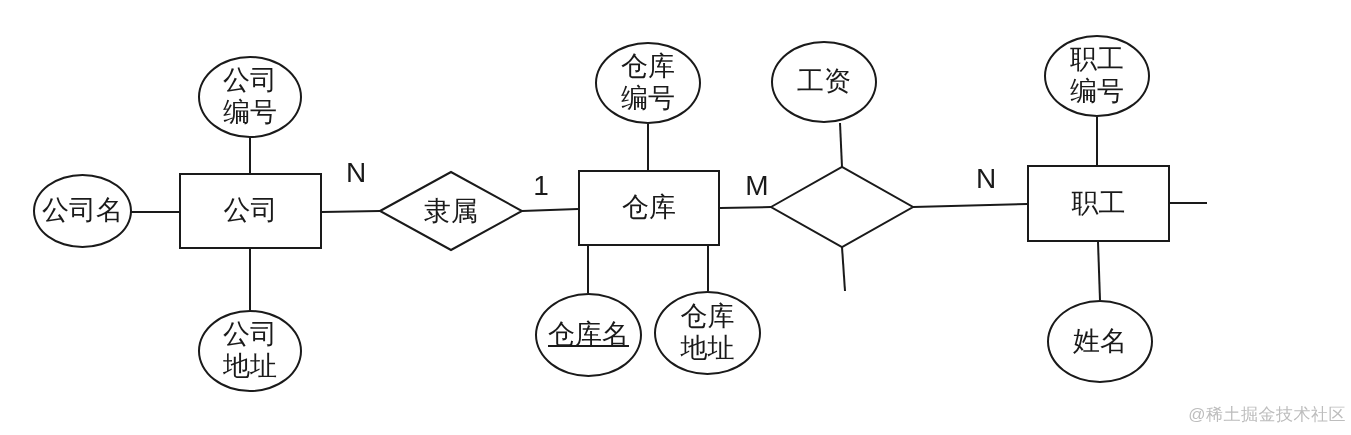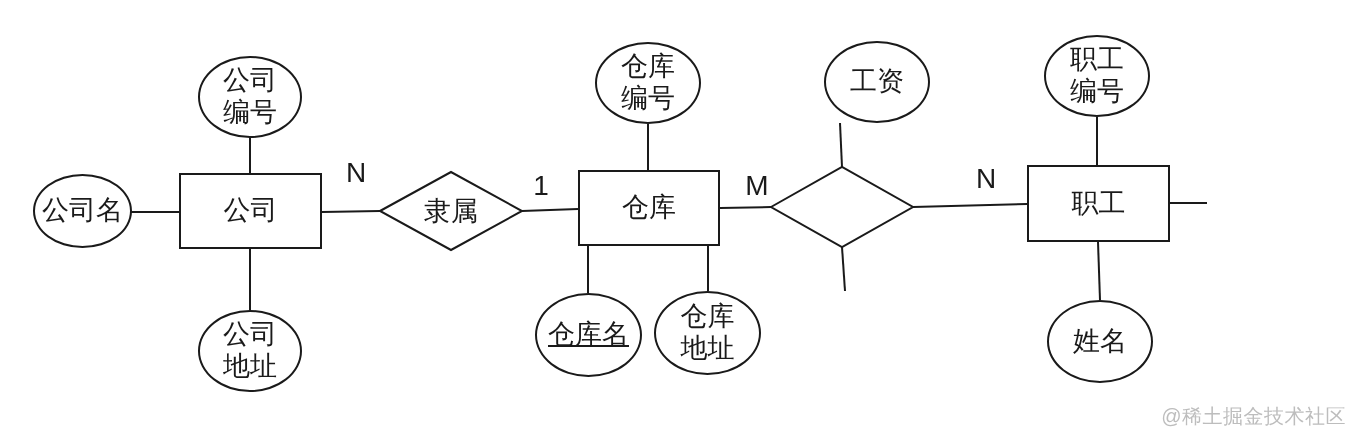--- a/index.html
+++ b/index.html
@@ -51,21 +51,21 @@
     display: flex;
     align-items: center;
     justify-content: center;
     font-size: 28px;
     color: #1a1a1a;
   }
   .watermark {
     position: absolute;
     right: 5px;
     top: 403px;
-    font-size: 20px;
+    font-size: 17px;
     color: #bdbdbd;
     letter-spacing: 0.5px;
   }
   svg line { stroke: #1a1a1a; stroke-width: 2; }
   svg polygon { stroke: #1a1a1a; stroke-width: 2; fill: #ffffff; }
 </style>
 </head>
 <body>
 
 <div class="stage">
@@ -117,21 +117,21 @@
     <span>仓库
 编号</span>
   </div>
   <div class="node attribute" style="left:535px; top:293px; width:107px; height:84px;text-decoration:underline;">
     <span>仓库名</span>
   </div>
   <div class="node attribute" style="left:654px; top:291px; width:107px; height:84px;">
     <span>仓库
 地址</span>
   </div>
-  <div class="node attribute" style="left:824px; top:41px; width:106px; height:82px;">
+  <div class="node attribute" style="left:771px; top:41px; width:106px; height:82px;">
     <span>工资</span>
   </div>
   <div class="node attribute" style="left:1044px; top:35px; width:106px; height:82px;">
     <span>职工
 编号</span>
   </div>
   <div class="node attribute" style="left:1047px; top:300px; width:106px; height:83px;">
     <span>姓名</span>
   </div>
 

